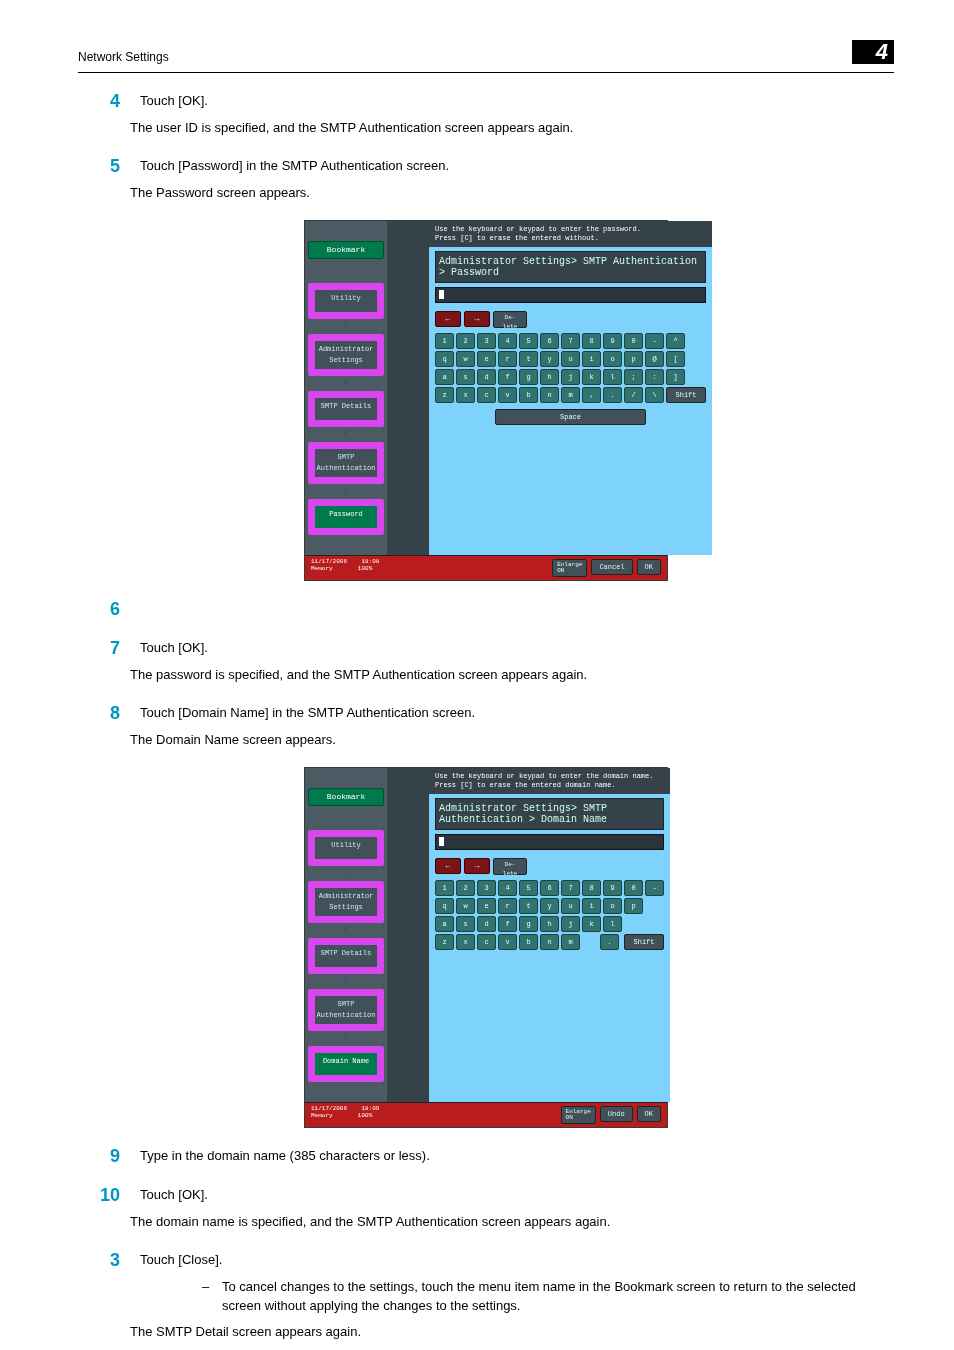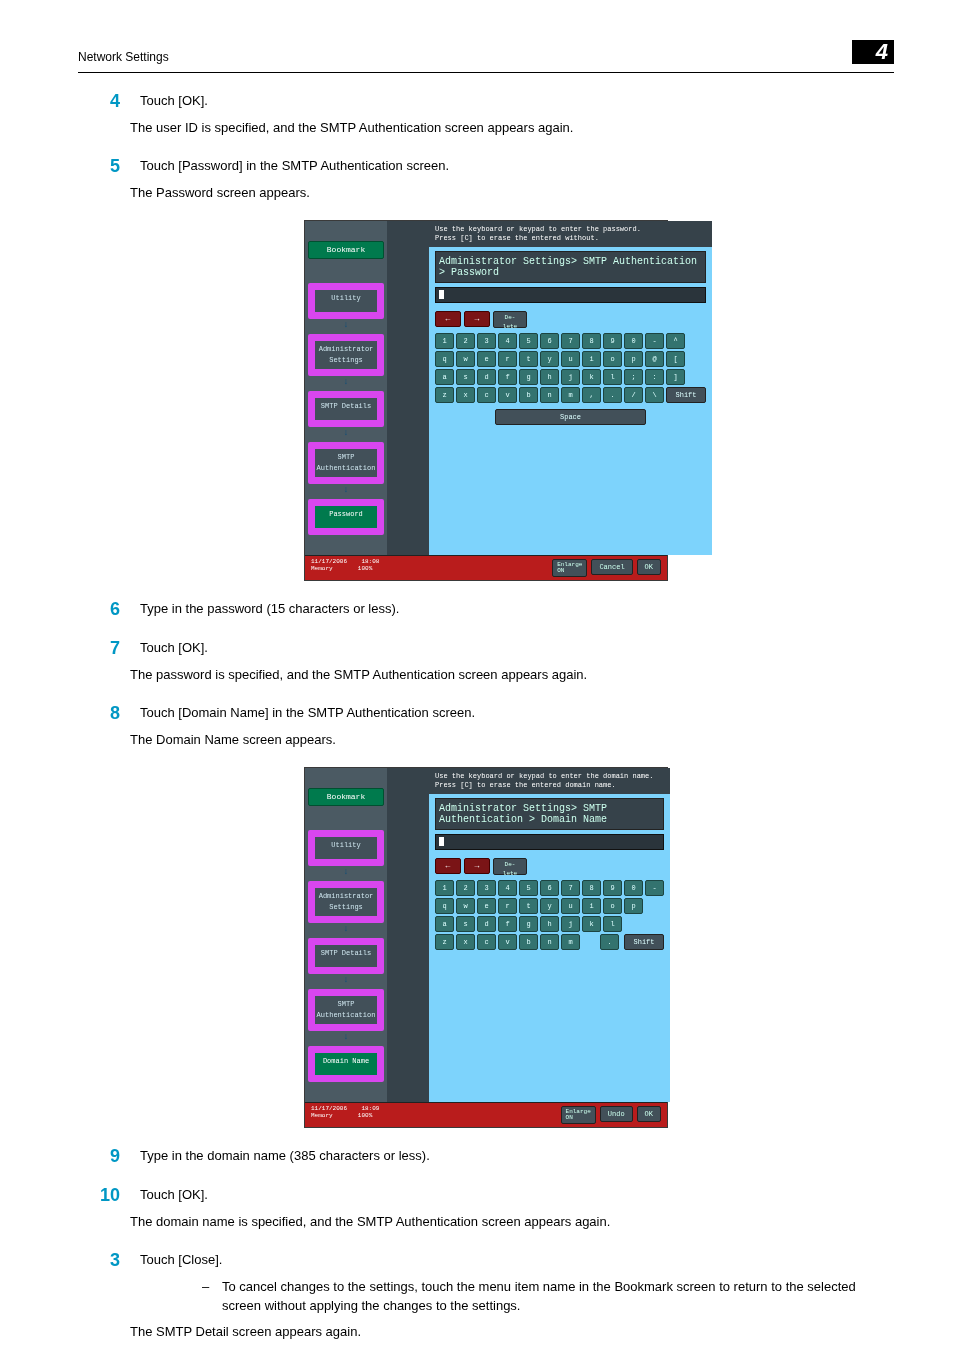--- a/index.html
+++ b/index.html
@@ -361,21 +361,20 @@
       </div>
       <div class="f-btn enlarge" style="white-space:pre-line">Enlarge
 ON</div>
       <div class="f-btn">Cancel</div>
       <div class="f-btn">OK</div>
     </div>
   </div>
 
   <div class="step">
     <div class="step-num">6</div>
-    <div class="step-body">Type in the password (15 characters or less).</div>
   </div>
 
   <div class="step">
     <div class="step-num">7</div>
     <div class="step-body">Touch [OK].</div>
   </div>
   <div class="sub-body">The password is specified, and the SMTP Authentication screen appears again.</div>
 
   <div class="step">
     <div class="step-num">8</div>

